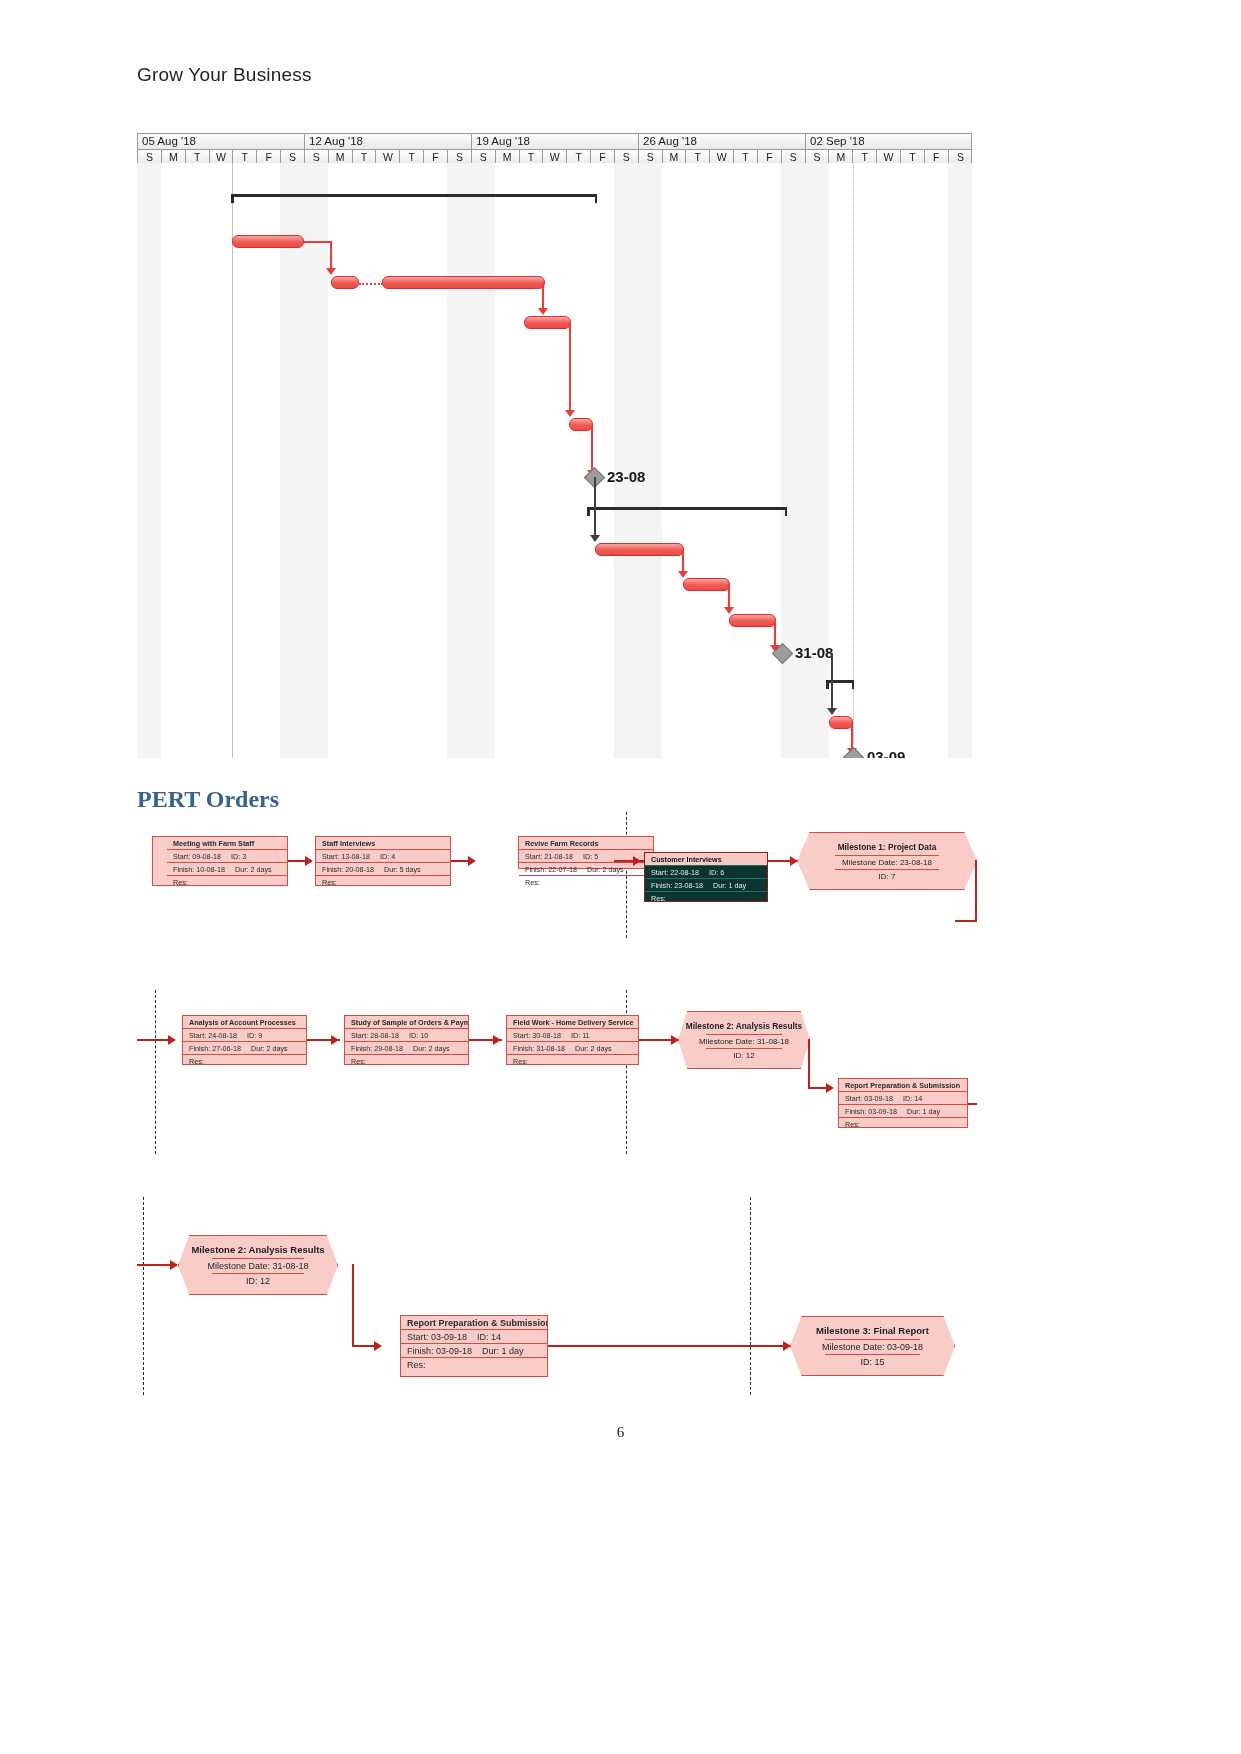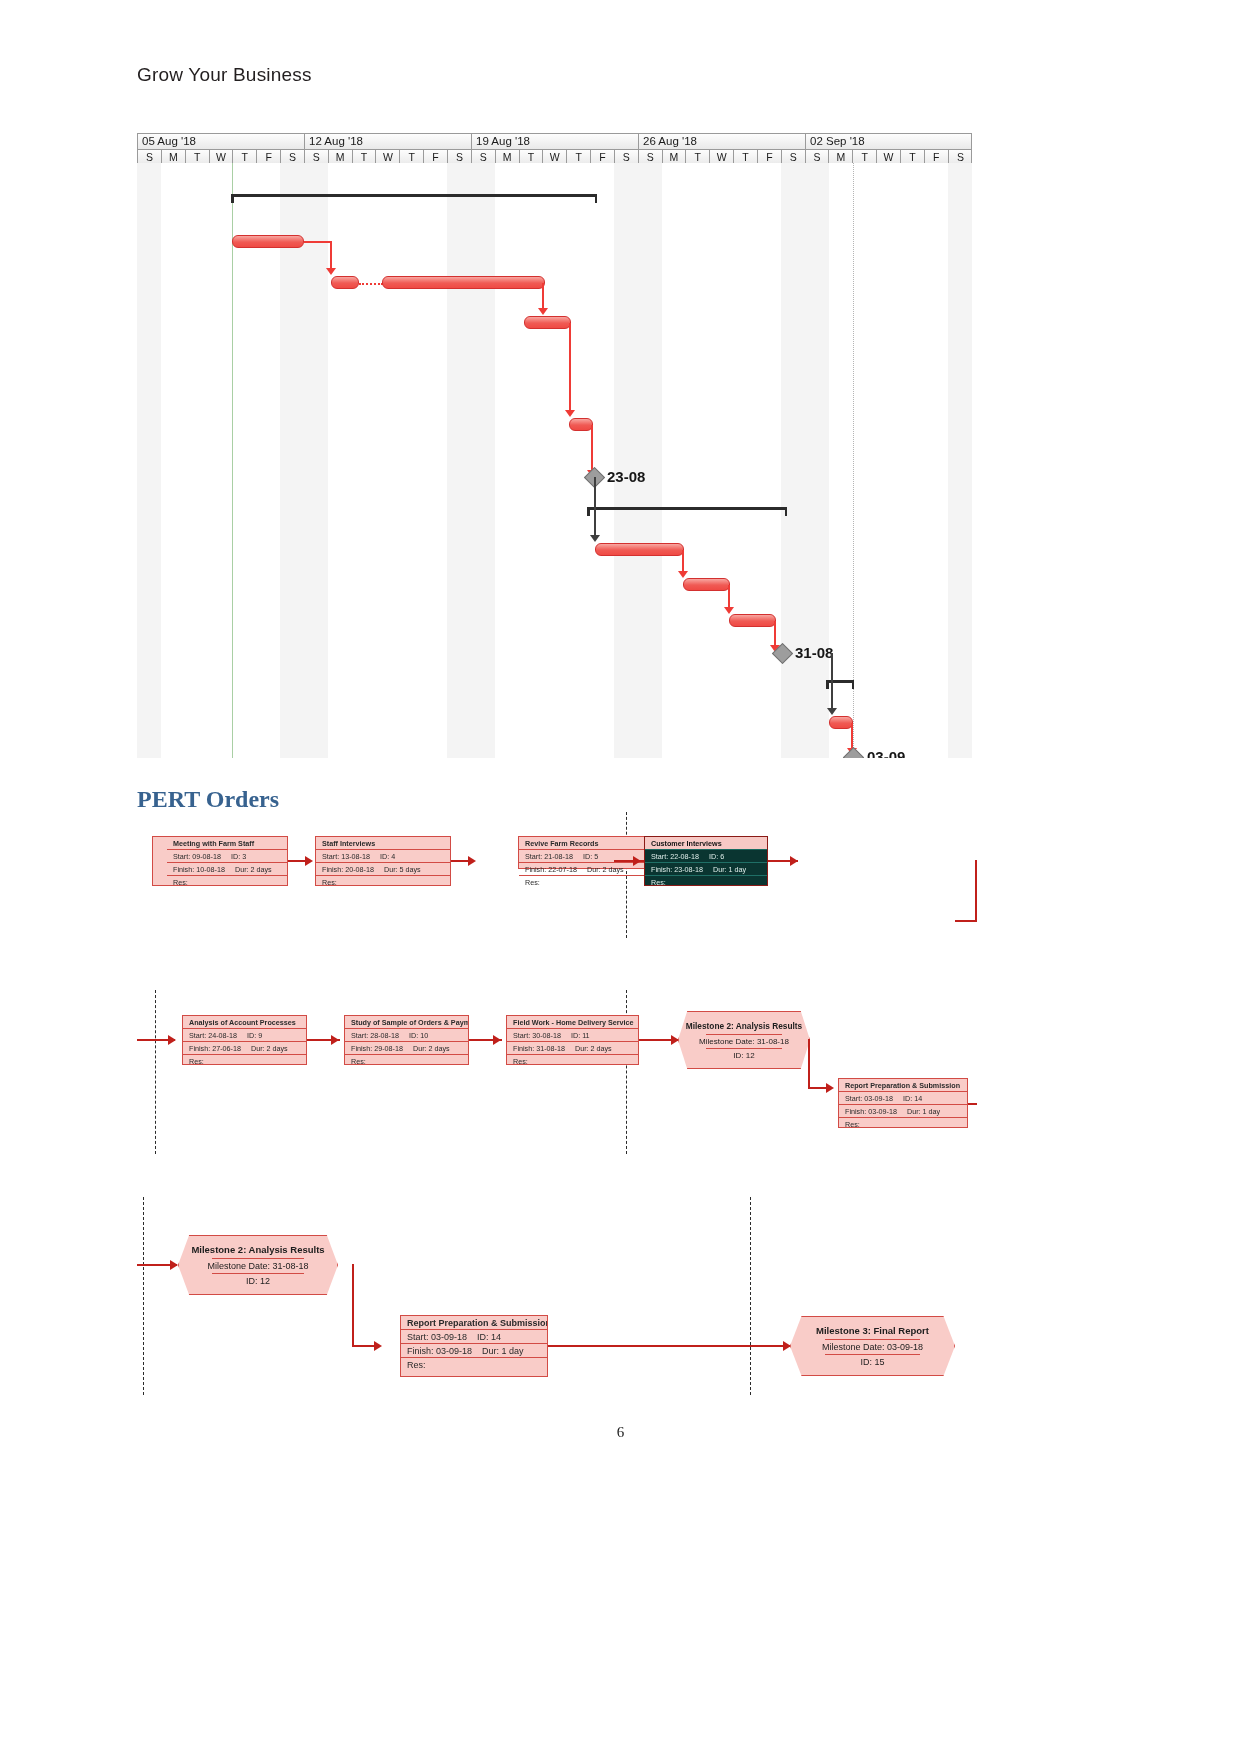--- a/index.html
+++ b/index.html
@@ -71,21 +71,21 @@
 
   
   .pert{position:absolute;left:0;top:812px;width:1241px;height:610px;}
   .pbox{position:absolute;background:#f9ccc8;border:1.4px solid #d24b45;box-sizing:border-box;
     font-size:7.2px;color:#2a2a2a;font-family:"Liberation Sans",sans-serif;}
   .pbox .pb-title{font-weight:bold;padding:2px 4px 1px 6px;border-bottom:1px solid #d24b45;
     white-space:nowrap;overflow:hidden;}
   .pbox .pb-row{padding:1.5px 4px 1.5px 6px;border-bottom:1px solid #d24b45;white-space:nowrap;}
   .pbox .pb-row:last-child{border-bottom:none;}
   .pbox .pb-row span.c2{margin-left:10px;}
-  .pbox.selected{background:#0a3531;border-color:#8a1a16;color:#dfeeea;}
+  .pbox.selected{background:#0a3531;border-color:#8a1a16;color:#dfeeea;margin-top:16px;}
   .pbox.selected .pb-title{background:#f7c9c5;color:#141414;border-bottom-color:#1a6a60;}
   .pbox.selected .pb-row{border-bottom-color:#1f6f66;}
 
   .hexbox{position:absolute;font-size:8px;color:#1d1d1d;
     font-family:"Liberation Sans",sans-serif;}
   .hexbox .hx{
     position:absolute;inset:0;background:#f9ccc8;border:1.4px solid #d24b45;
     clip-path:polygon(7% 0,93% 0,100% 50%,93% 100%,7% 100%,0 50%);
     box-sizing:border-box;
   }
@@ -298,20 +298,30 @@
         <span>Start: 22-08-18</span><span class="c2">ID: 6</span>
       </div>
       <div class="pb-row">
         <span>Finish: 23-08-18</span><span class="c2">Dur: 1 day</span>
       </div>
       <div class="pb-row">Res:</div>
     </div>
     <div class="plink h" style="left:768px;top:48px;width:30px;"></div>
     <div class="parrow" style="left:790px;top:44px;"></div>
 
+    <div class="hexbox" style="left:797px;top:20px;width:180px;height:58px;">
+      <div class="hx"></div>
+      <div class="hx-in">
+        <div class="hx-title">Milestone 1: Project Data</div>
+        <div class="hx-sep"></div>
+        <div class="hx-date">Milestone Date: 23-08-18</div>
+        <div class="hx-sep2"></div>
+        <div class="hx-id">ID: 7</div>
+      </div>
+    </div>
     <div class="plink v" style="left:975px;top:48px;height:62px;"></div>
     <div class="plink h" style="left:955px;top:108px;width:22px;"></div>
 
     <div class="vdash" style="left:155px;top:178px;height:164px;"></div>
     <div class="vdash" style="left:626px;top:178px;height:164px;"></div>
 
     <div class="plink h" style="left:137px;top:227px;width:38px;"></div>
     <div class="parrow" style="left:168px;top:223px;"></div>
 
     <div class="pbox" style="left:182px;top:203px;width:125px;height:50px;">

